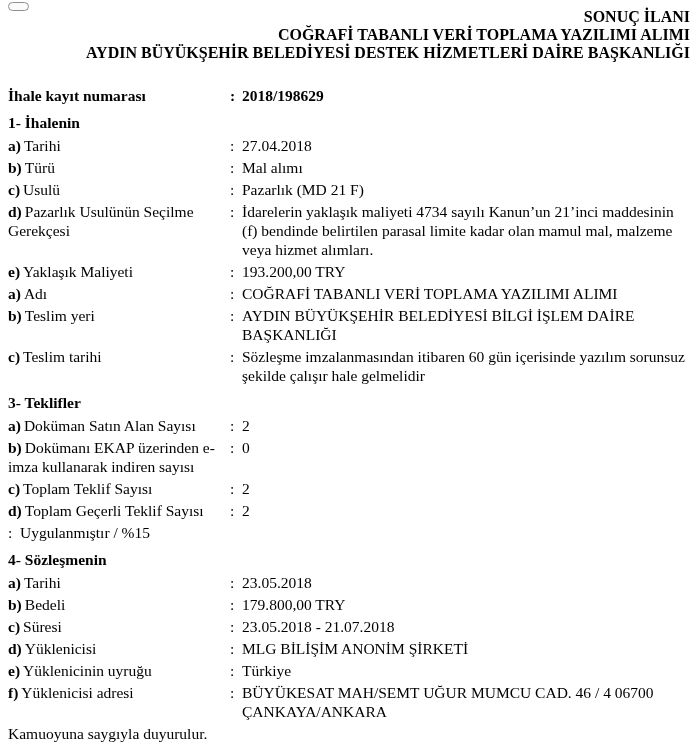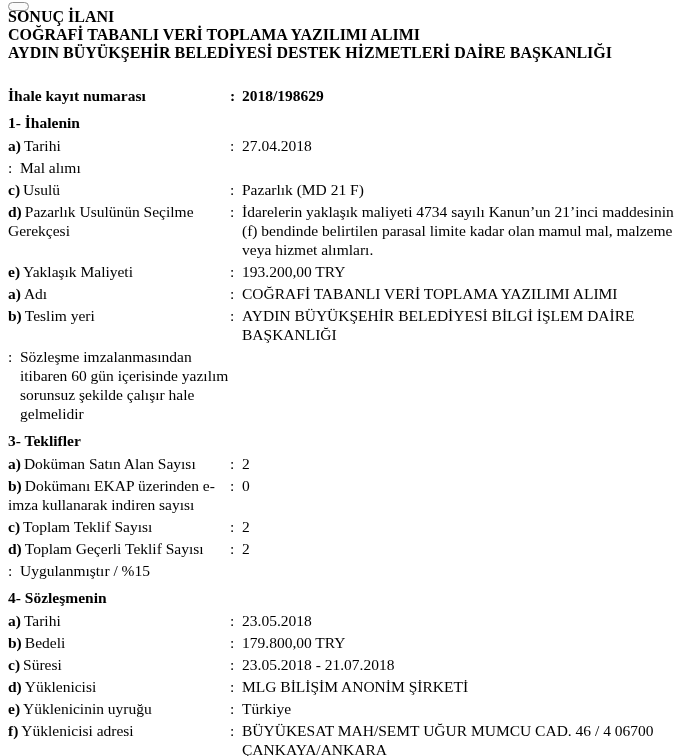--- a/index.html
+++ b/index.html
@@ -8,21 +8,21 @@
     font-family:"Liberation Serif","DejaVu Serif",serif;
     font-size:15.5px;line-height:19px;
     -webkit-font-smoothing:antialiased;
   }
   .doc{position:relative;padding:5px 10px 0 8px;box-sizing:border-box;width:700px;}
   .pill{
     position:absolute;left:8px;top:2px;width:21px;height:9px;
     border:1.5px solid #8f8f8f;border-radius:5px;background:#fbfbfb;box-sizing:border-box;
   }
   .titles{
-    text-align:left;font-weight:700;font-size:16px;line-height:18px;
+    text-align:right;font-weight:700;font-size:16px;line-height:18px;
     margin:3px 0 24px 0;
   }
   .titles div{white-space:nowrap;}
   .row{display:grid;grid-template-columns:222px 1fr;margin-bottom:3px;}
   .label{padding-right:4px;}
   .pfx{font-weight:700;margin-right:3px;}
   .value{display:flex;align-items:flex-start;}
   .sep{flex:0 0 12px;width:12px;}
   .val{flex:1;}
   .registry .label,.registry .value{font-weight:700;}
@@ -54,20 +54,21 @@
   <div class="heading">1- İhalenin</div>
 
   <div class="row">
     <div class="label"><b class="pfx">a)</b><span>Tarihi</span></div>
     <div class="value">
         <span class="sep">:</span>
         <span class="val">27.04.2018</span>
       </div>
   </div>
   <div class="row">
+    <div class="label"><b class="pfx">b)</b><span>Türü</span></div>
     <div class="value">
         <span class="sep">:</span>
         <span class="val">Mal alımı</span>
       </div>
   </div>
   <div class="row">
     <div class="label"><b class="pfx">c)</b><span>Usulü</span></div>
     <div class="value">
         <span class="sep">:</span>
         <span class="val">Pazarlık (MD 21 F)</span>
@@ -97,20 +98,21 @@
       </div>
   </div>
   <div class="row">
     <div class="label"><b class="pfx">b)</b><span>Teslim yeri</span></div>
     <div class="value">
         <span class="sep">:</span>
         <span class="val">AYDIN BÜYÜKŞEHİR BELEDİYESİ BİLGİ İŞLEM DAİRE BAŞKANLIĞI</span>
       </div>
   </div>
   <div class="row">
+    <div class="label"><b class="pfx">c)</b><span>Teslim tarihi</span></div>
     <div class="value">
         <span class="sep">:</span>
         <span class="val">Sözleşme imzalanmasından itibaren 60 gün içerisinde yazılım sorunsuz şekilde çalışır hale gelmelidir</span>
       </div>
   </div>
 
   <div class="heading">3- Teklifler</div>
 
   <div class="row">
     <div class="label"><b class="pfx">a)</b><span>Doküman Satın Alan Sayısı</span></div>

